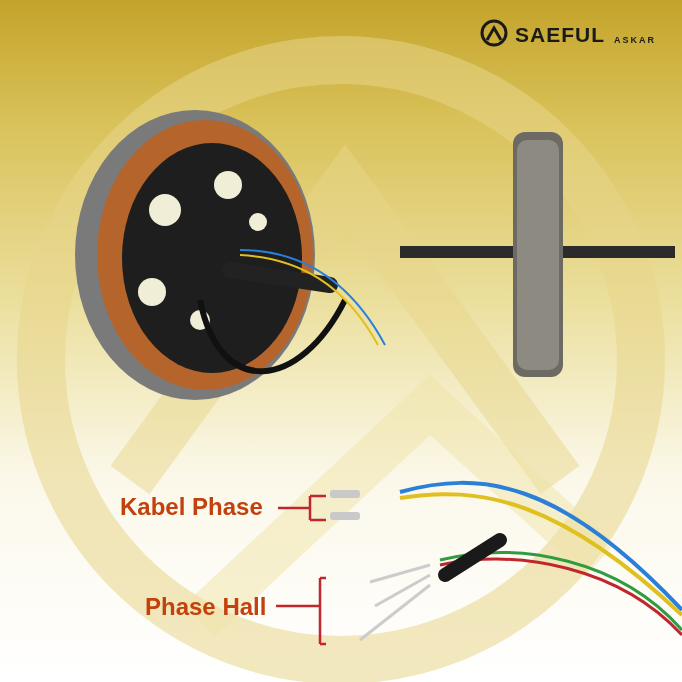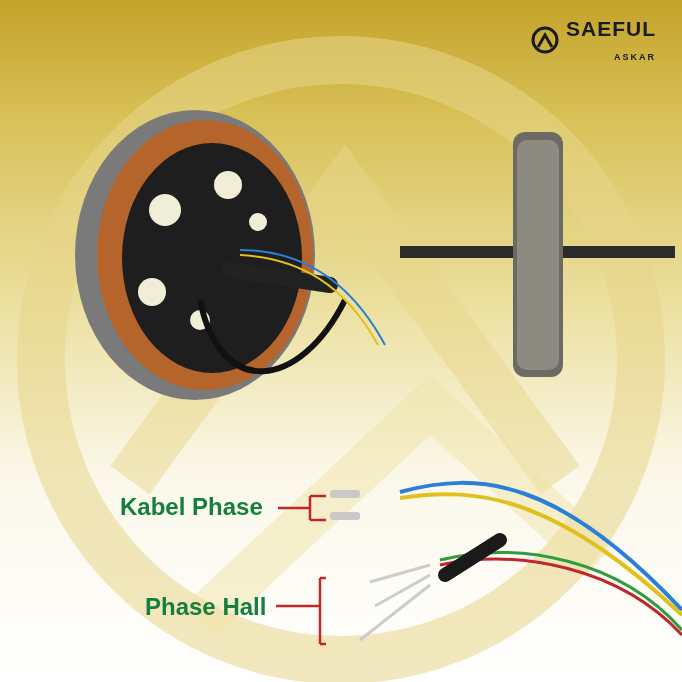--- a/index.html
+++ b/index.html
@@ -1,24 +1,24 @@
 <!DOCTYPE html>
 <html><head>
 <meta charset="utf-8">
 <style>
   html,body{margin:0;padding:0;}
   body{width:682px;height:682px;overflow:hidden;position:relative;
     background:linear-gradient(180deg,#c4a32a 0%,#d9c25a 18%,#ece0a0 45%,#fbf8ea 70%,#ffffff 100%);
     font-family:"Liberation Sans",sans-serif;}
   .abs{position:absolute;}
   .logo{right:26px;top:18px;display:flex;align-items:center;gap:6px;}
-  .logo-text{display:flex;flex-direction:column;align-items:flex-end;line-height:1;}
+  .logo-text{display:flex;align-items:flex-end;line-height:1;gap:9px;}
   .brand{font-weight:700;font-size:21px;letter-spacing:1px;color:#1a1a1a;}
   .sub{font-weight:700;font-size:9px;letter-spacing:2px;color:#1a1a1a;margin-top:14px;}
-  .label{font-weight:700;font-size:24px;color:#15803d;}
+  .label{font-weight:700;font-size:24px;color:#c2410c;}
 </style>
 </head>
 <body>
 
 <svg class="abs" width="682" height="682" style="left:0;top:0">
   <circle cx="341" cy="360" r="300" fill="none" stroke="#e8d68a" stroke-width="48" opacity="0.55"></circle>
   <polyline points="130,480 345,185 560,480" fill="none" stroke="#e8d68a" stroke-width="48" opacity="0.5"></polyline>
   <polyline points="200,620 430,405 600,560" fill="none" stroke="#f0e3a8" stroke-width="44" opacity="0.5"></polyline>
 </svg>
 

